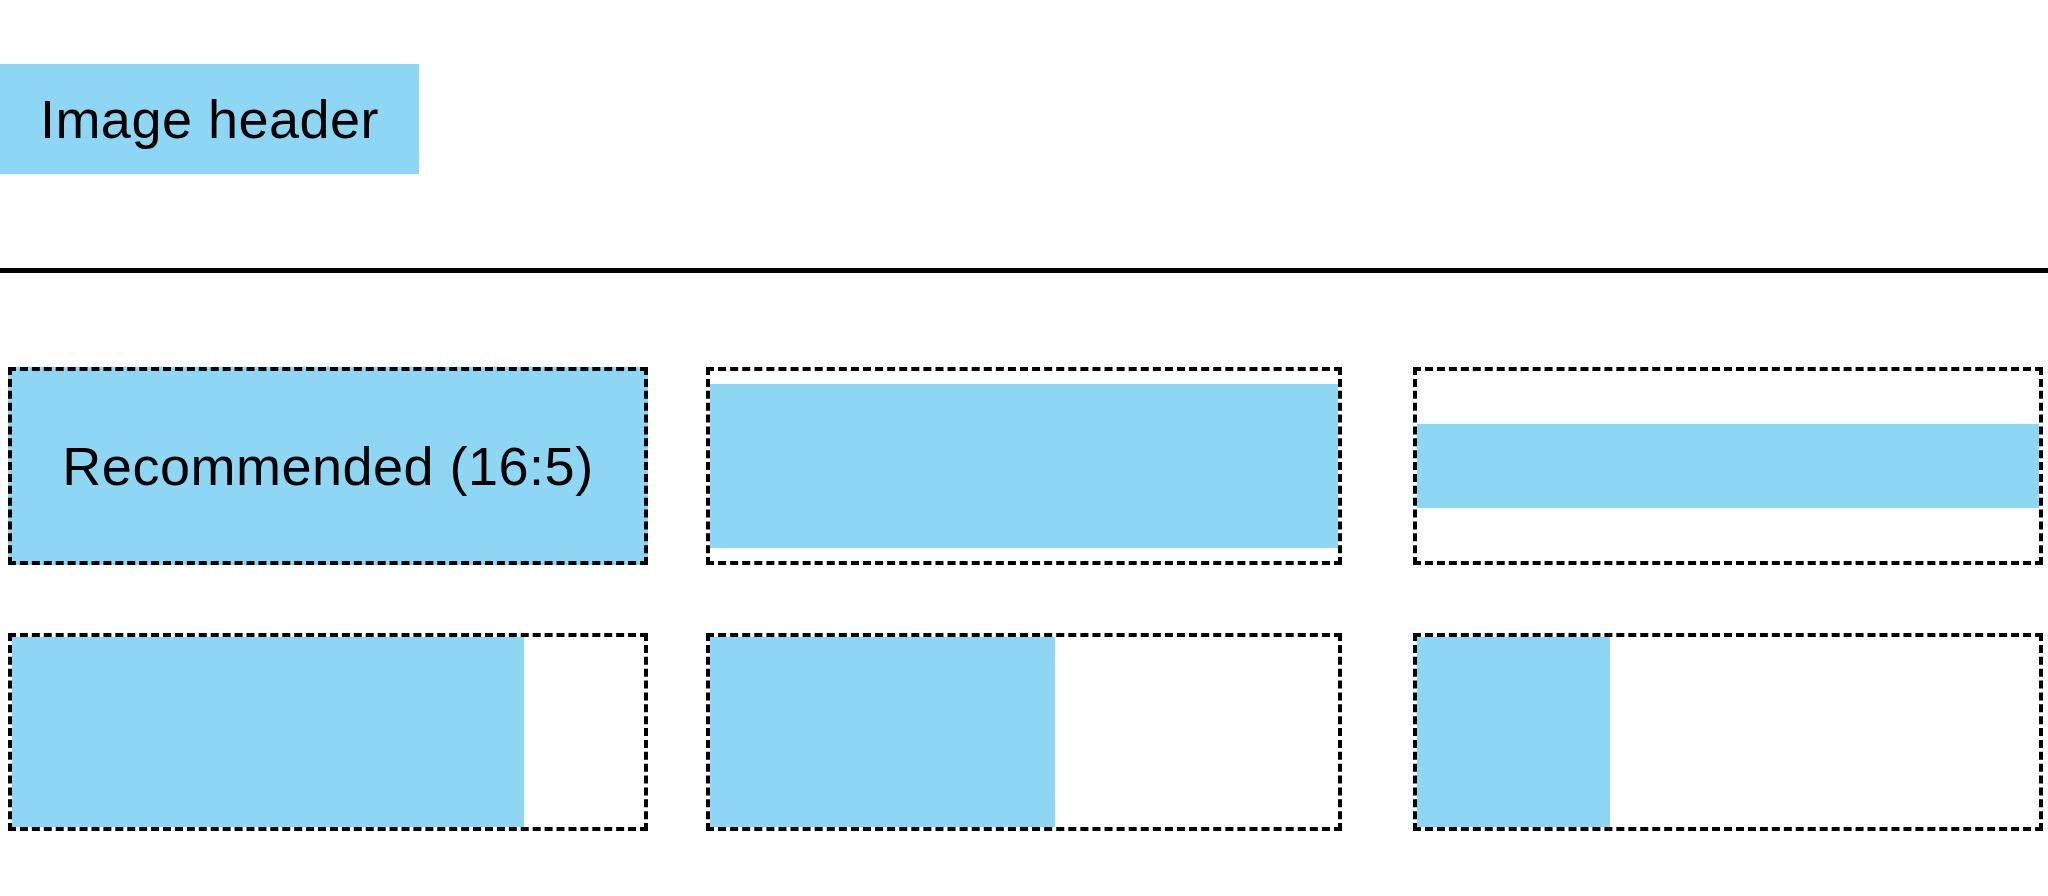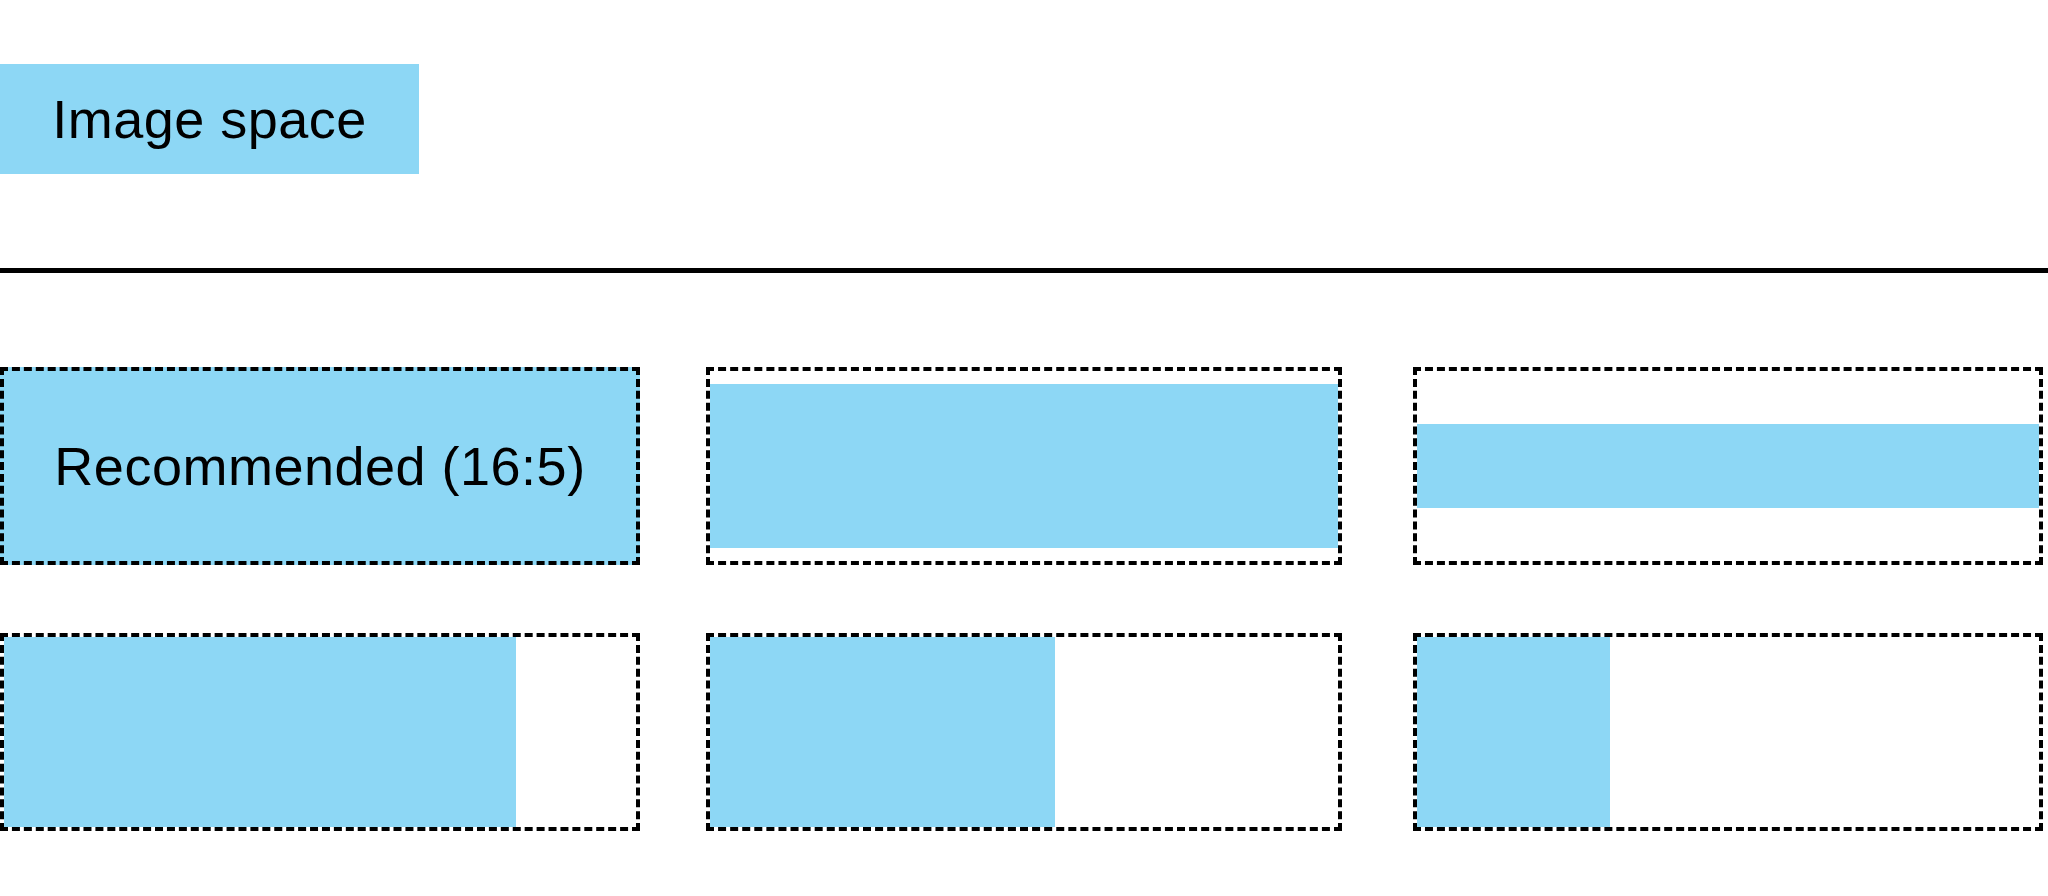--- a/index.html
+++ b/index.html
@@ -60,31 +60,31 @@
   }
   .tile .fill {
     background: var(--image-asset-blue, #8DD7F5);
     display: flex; align-items: center; justify-content: center;
   }
   
   .tile.full-bleed { background: var(--image-asset-blue, #8DD7F5); }
   
   .r1 { top: 367px; height: 198px; }
   .r2 { top: 633px; height: 198px; }
-  .c1 { left: 0;      width: 640px; align-items: flex-end; }
+  .c1 { left: 8px;      width: 640px; align-items: flex-end; }
   .c2 { left: 706px;  width: 636px; }
   .c3 { left: 1413px; width: 630px; }
 </style>
 </head>
 <body>
 
 <div id="canvas">
 
   <div class="legend-swatch">
-    <span class="label">Image space</span>
+    <span class="label">Image header</span>
   </div>
 
 
   <div class="divider"></div>
 
   <div class="tile r1 c1 full-bleed">
     <div class="fill" style="width: 100%; height: 100%;">
       <span class="label">Recommended (16:5)</span>
     </div>
   </div>

